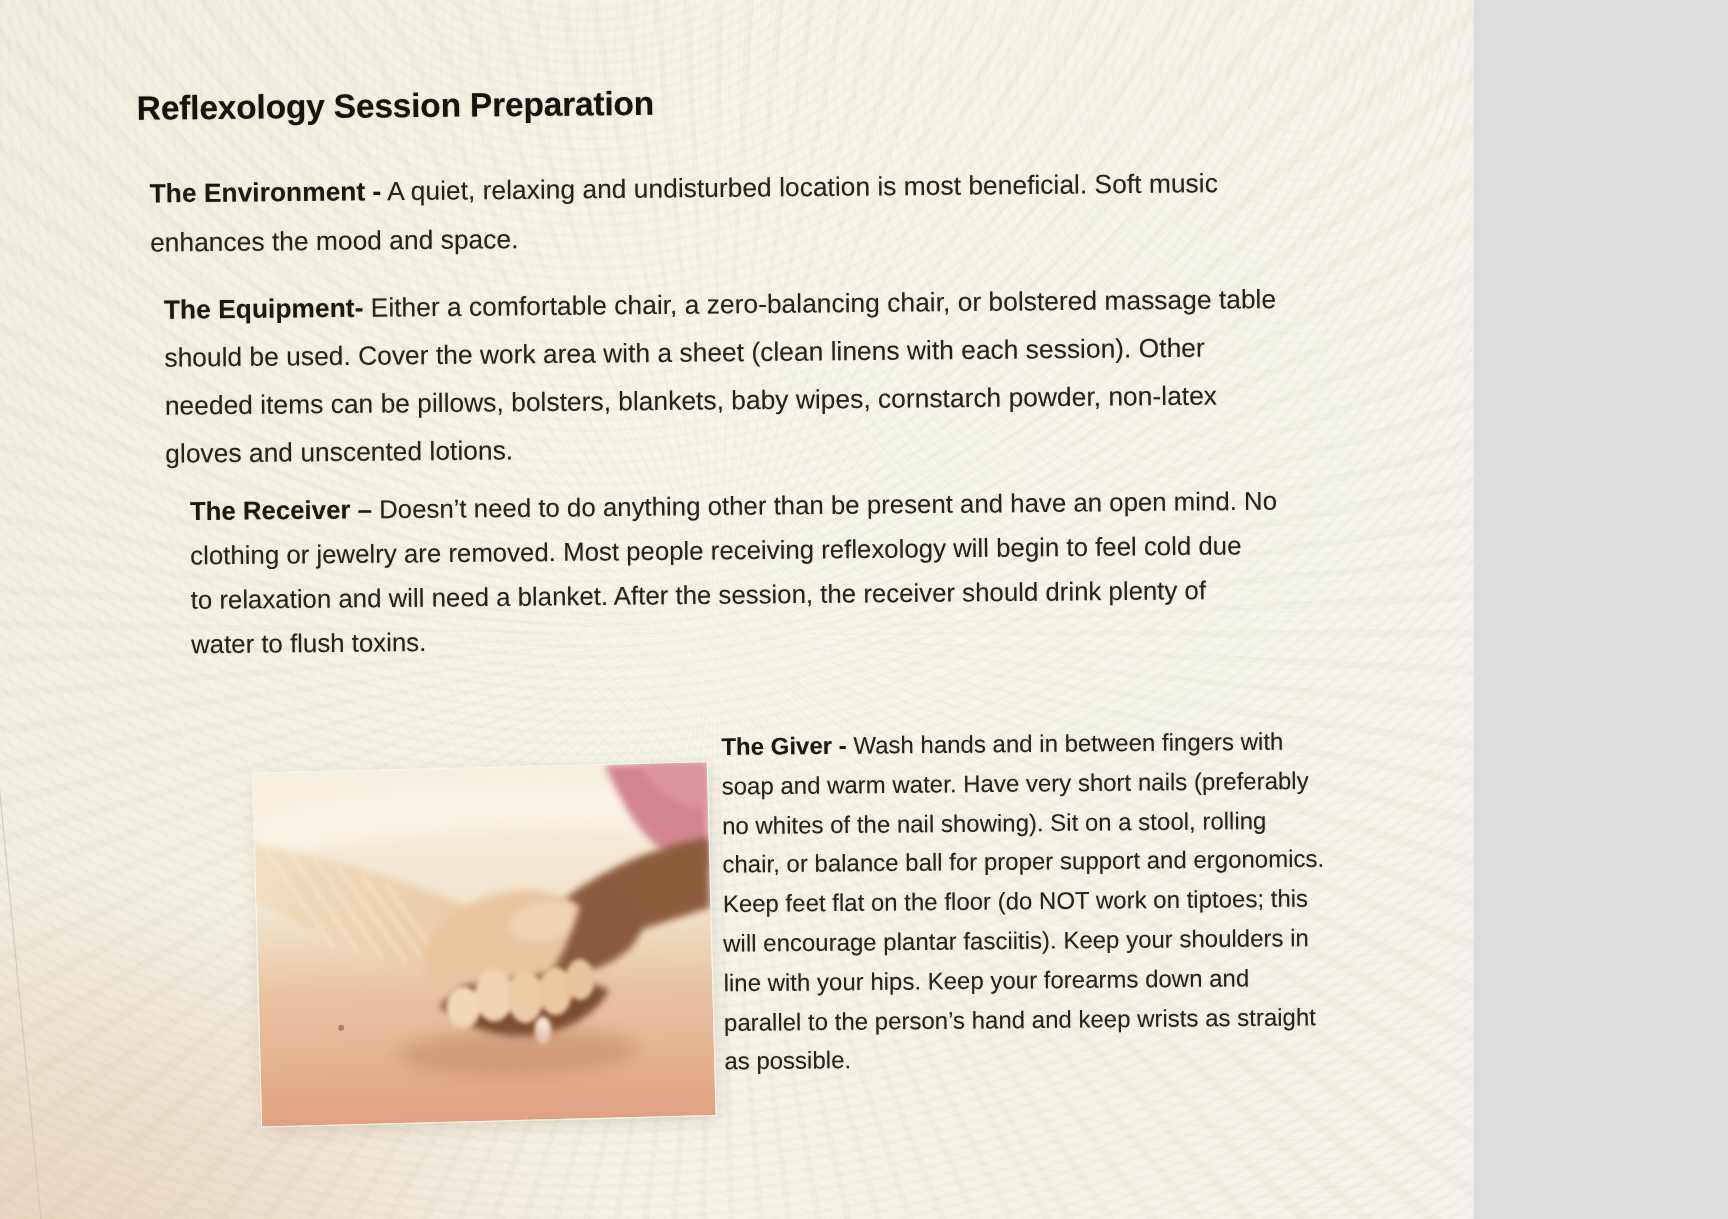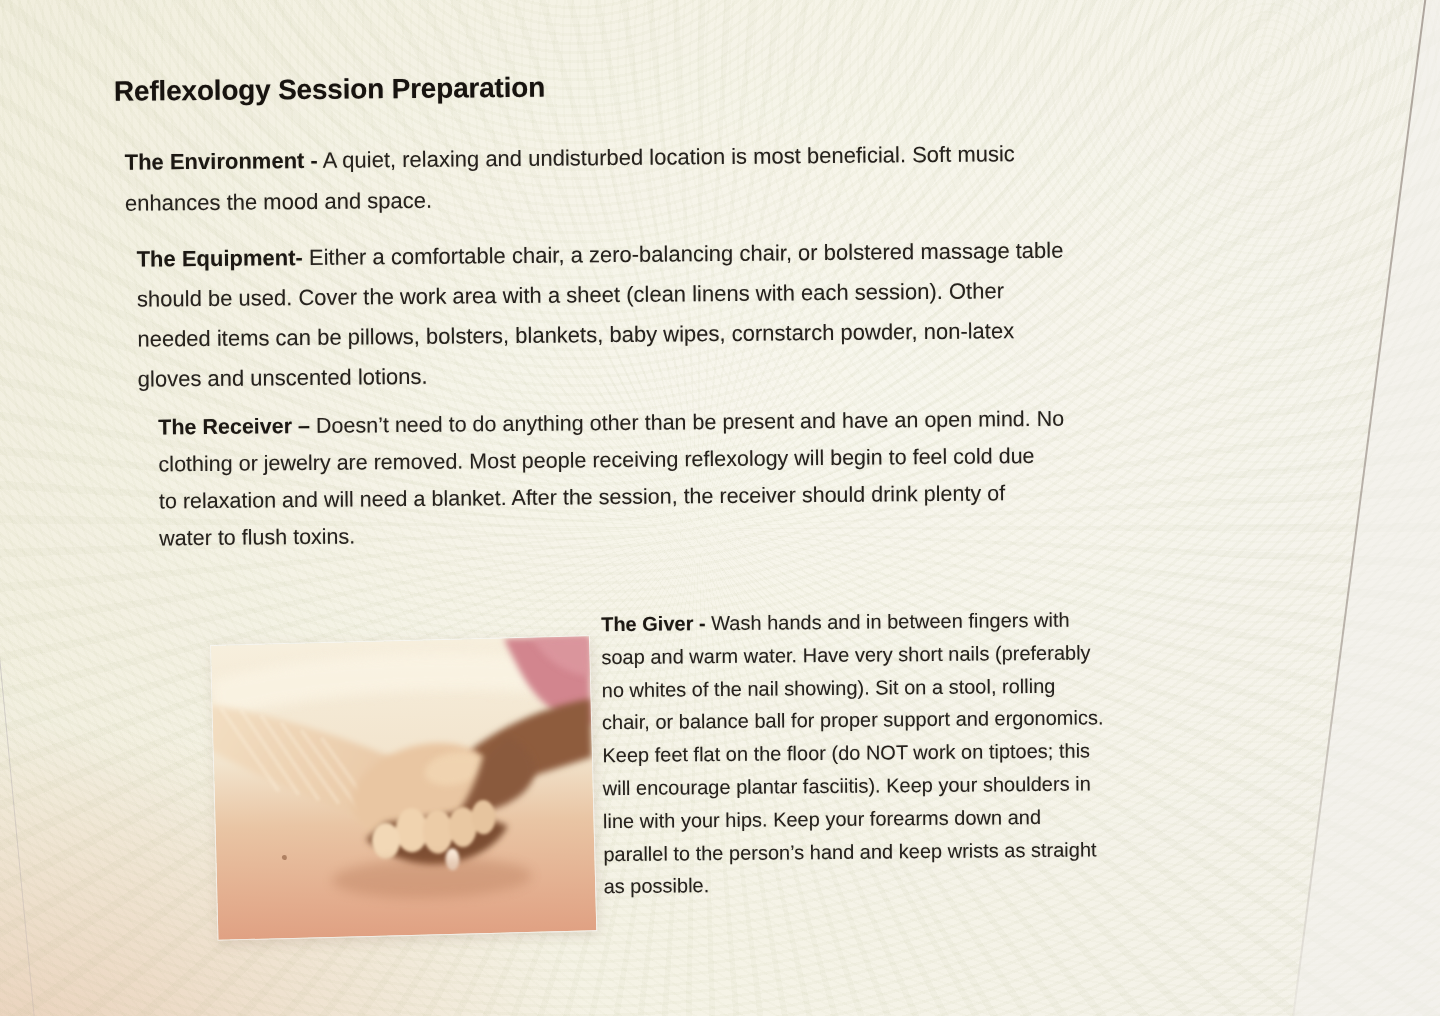--- a/index.html
+++ b/index.html
@@ -1,18 +1,18 @@
 <!DOCTYPE html>
 <html><head>
 <meta charset="utf-8">
 <style>
   html,body { margin:0; padding:0; background:#ddd; }
   .screen {
     position: relative;
-    width: 1440px; height: 1016px;
+    width: 1228px; height: 1016px;
     overflow: hidden;
     background:
       radial-gradient(120% 90% at 52% 38%, rgba(255,255,255,0.28), rgba(255,255,255,0) 62%),
       radial-gradient(75% 60% at 0% 104%, rgba(228,185,158,0.55), rgba(228,185,158,0) 55%),
       linear-gradient(100deg, #f1eedd 0%, #f5f3e6 55%, #f4f2ea 100%);
     font-family: "Liberation Sans", "DejaVu Sans", sans-serif;
     color: #26221d;
   }
   
   .screen::before {

